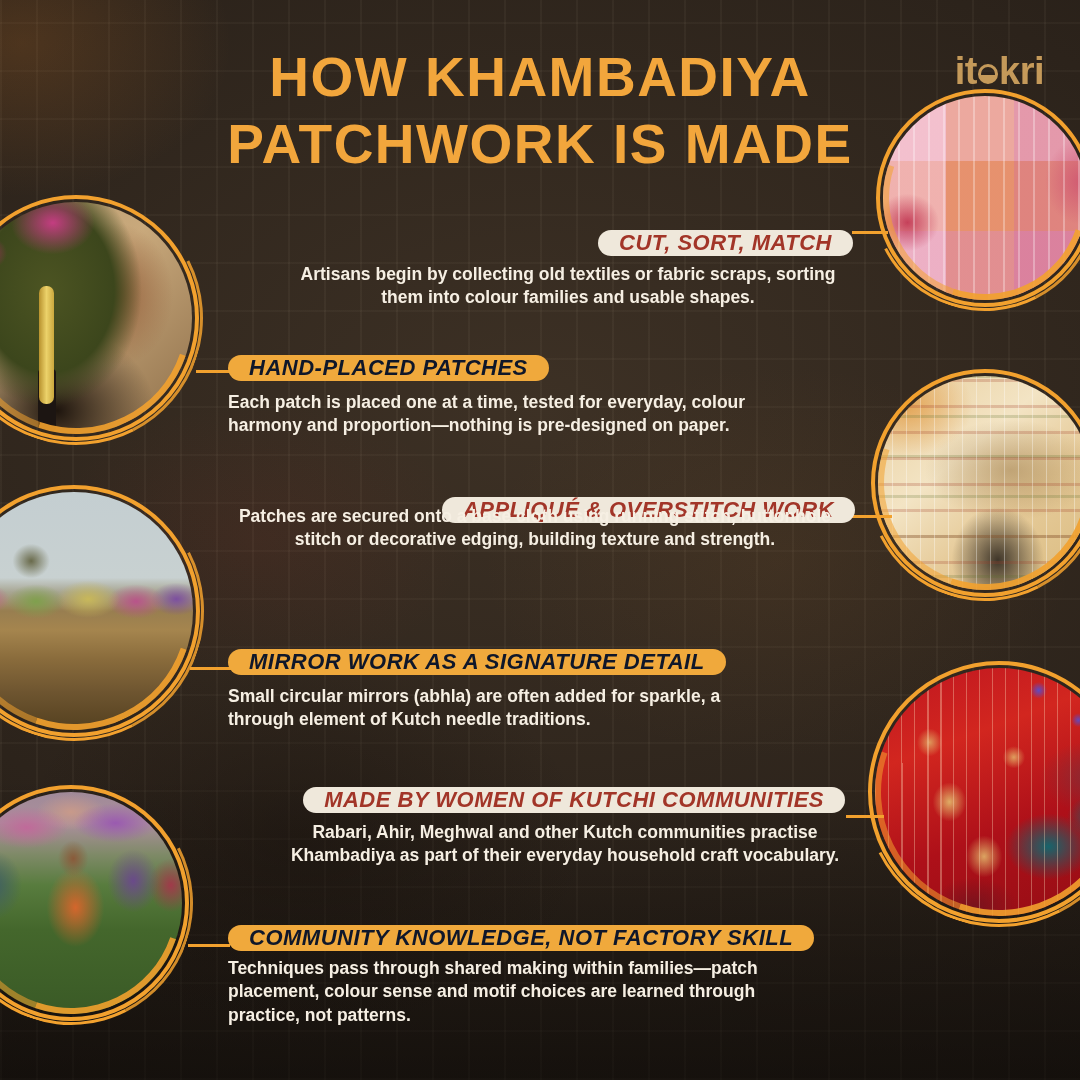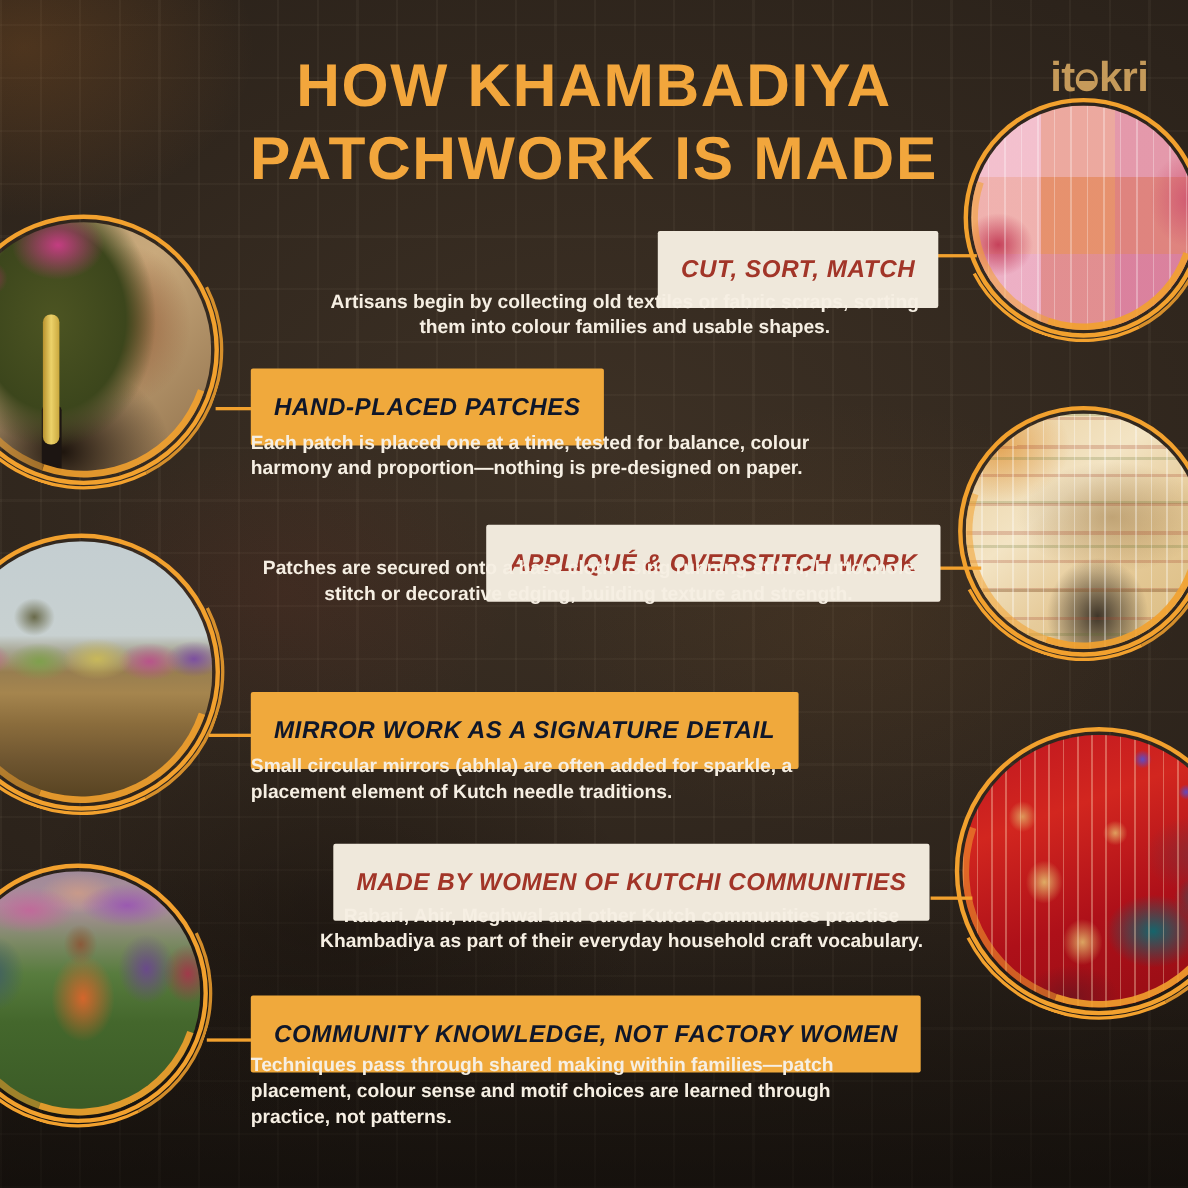--- a/index.html
+++ b/index.html
@@ -155,24 +155,25 @@
   .conn-2 { top: 370px; left: 196px; width: 36px; }
   .conn-3 { top: 515px; left: 852px; width: 40px; }
   .conn-4 { top: 667px; left: 190px; width: 42px; }
   .conn-5 { top: 815px; left: 846px; width: 38px; }
   .conn-6 { top: 944px; left: 188px; width: 42px; }
 
   
   .label-box {
     position: absolute;
     display: inline-block;
-    padding: 22px 21px;
+    padding: 0 21px;
     font-size: 22px; font-weight: bold; font-style: italic;
     letter-spacing: 0.5px; white-space: nowrap;
-    border-radius: 2px;
+    border-radius: 14px;
+    margin-top: 20px;
   }
   .box-cream  { background: #efe8db; color: #a23528; }
   .box-orange { background: #f0a93c; color: #0f172a; }
 
   .body-text {
     position: absolute;
     color: #f6efe3; font-size: 17.5px; font-weight: bold;
     line-height: 1.34; margin: 0;
   }
   .align-right { text-align: center; }
@@ -234,27 +235,27 @@
   <div class="connector conn-2"></div>
   <div class="connector conn-3"></div>
   <div class="connector conn-4"></div>
   <div class="connector conn-5"></div>
   <div class="connector conn-6"></div>
 
   <div class="label-box box-cream lb-1">CUT, SORT, MATCH</div>
   <p class="body-text align-right bt-1">Artisans begin by collecting old textiles or fabric scraps, sorting them into colour families and usable shapes.</p>
 
   <div class="label-box box-orange lb-2">HAND-PLACED PATCHES</div>
-  <p class="body-text align-left bt-2">Each patch is placed one at a time, tested for balance, colour harmony and proportion—nothing is pre-designed on paper.</p>
+  <p class="body-text align-left bt-2">Each patch is placed one at a time, tested for everyday, colour harmony and proportion—nothing is pre-designed on paper.</p>
 
   <div class="label-box box-cream lb-3">APPLIQUÉ &amp; OVERSTITCH WORK</div>
   <p class="body-text align-right bt-3">Patches are secured onto a base cloth using running stitch, buttonhole stitch or decorative edging, building texture and strength.</p>
 
   <div class="label-box box-orange lb-4">MIRROR WORK AS A SIGNATURE DETAIL</div>
-  <p class="body-text align-left bt-4">Small circular mirrors (abhla) are often added for sparkle, a placement element of Kutch needle traditions.</p>
+  <p class="body-text align-left bt-4">Small circular mirrors (abhla) are often added for sparkle, a through element of Kutch needle traditions.</p>
 
   <div class="label-box box-cream lb-5">MADE BY WOMEN OF KUTCHI COMMUNITIES</div>
   <p class="body-text align-right bt-5">Rabari, Ahir, Meghwal and other Kutch communities practise Khambadiya as part of their everyday household craft vocabulary.</p>
 
-  <div class="label-box box-orange lb-6">COMMUNITY KNOWLEDGE, NOT FACTORY WOMEN</div>
+  <div class="label-box box-orange lb-6">COMMUNITY KNOWLEDGE, NOT FACTORY SKILL</div>
   <p class="body-text align-left bt-6">Techniques pass through shared making within families—patch placement, colour sense and motif choices are learned through practice, not patterns.</p>
 
 </div>
 
 </body></html>

